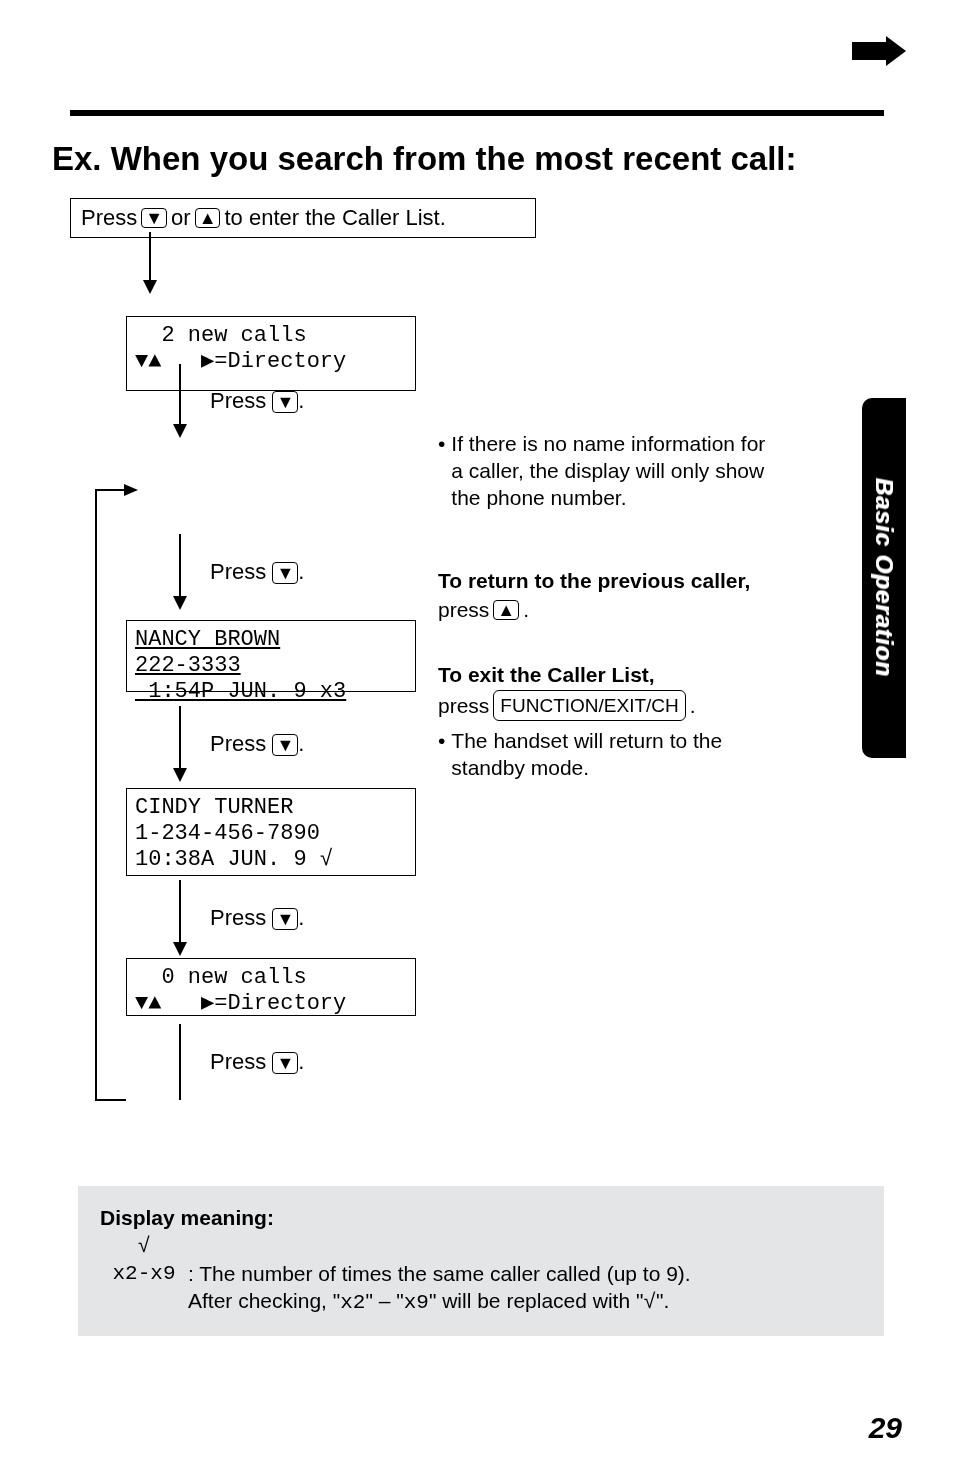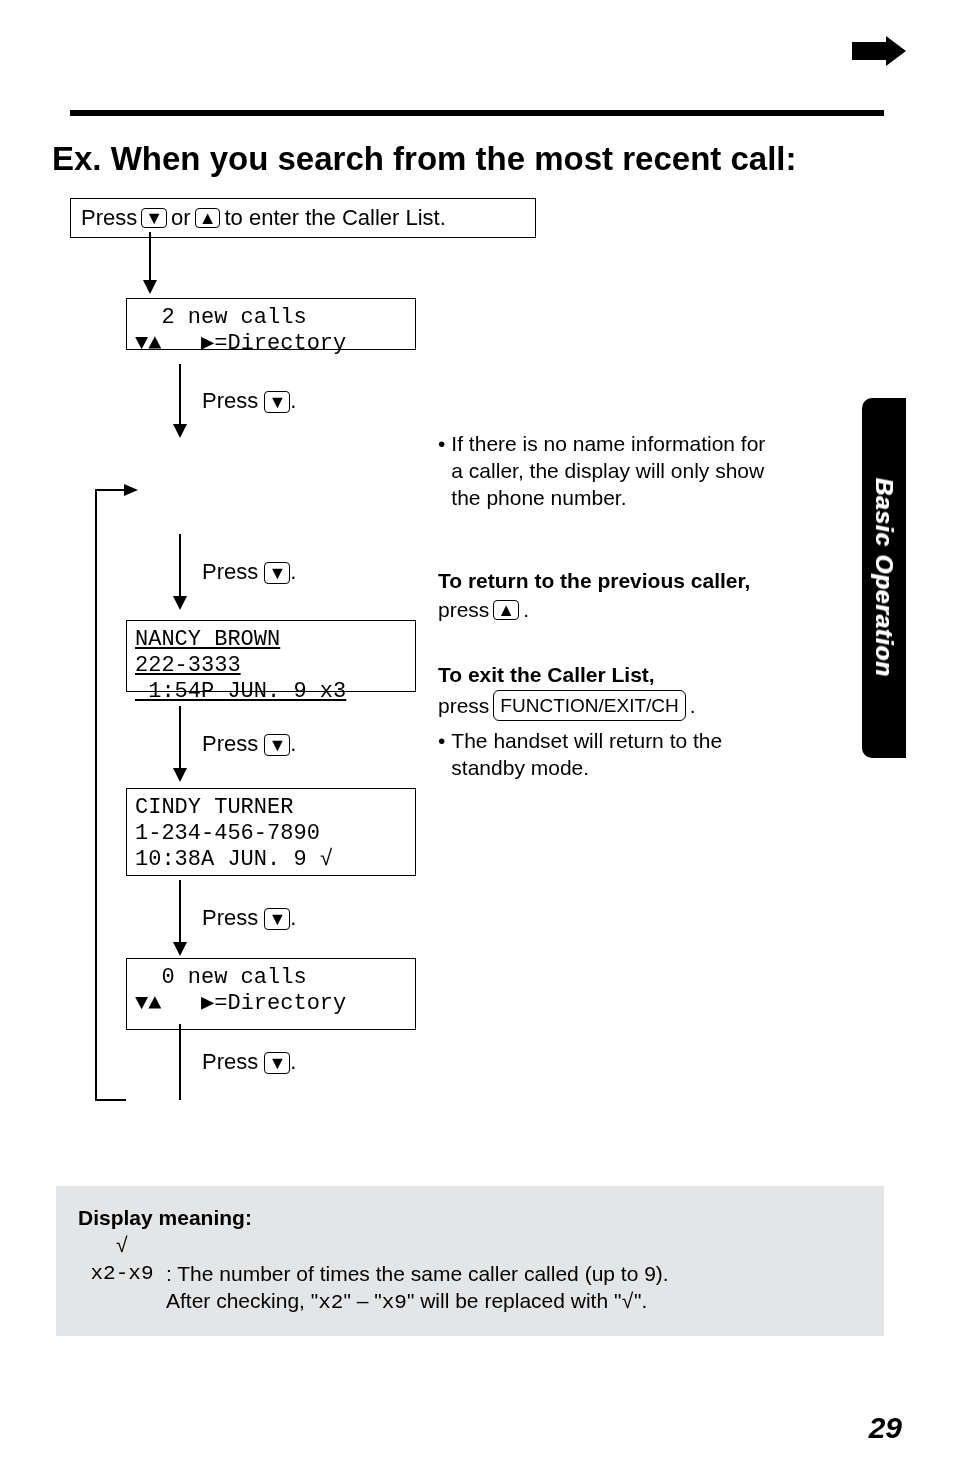--- a/index.html
+++ b/index.html
@@ -33,29 +33,29 @@
   .flow-arrow-down-initial {
     position: absolute; left: 70px; top: 0;
   }
 
   .lcd {
     position: absolute; left: 56px; width: 290px;
     border: 1.5px solid #000; padding: 6px 8px 4px 8px;
     font-family: "Courier New", monospace; font-size: 22px; line-height: 26px;
     white-space: pre; background: #fff;
   }
-  .lcd-1 { top: 66px; height: 52px; }
+  .lcd-1 { top: 84px; height: 75px; }
   .lcd-2 { top: 210px; height: 88px; }
   .lcd-3 { top: 388px; height: 72px; text-decoration: underline; }
   .lcd-4 { top: 556px; height: 88px; }
-  .lcd-5 { top: 726px; height: 72px; }
+  .lcd-5 { top: 726px; height: 58px; }
 
   .step-arrow {
     position: absolute; left: 100px; width: 240px;
-    display: flex; align-items: center; gap: 12px; font-size: 22px;
+    display: flex; align-items: center; gap: 20px; font-size: 22px;
   }
   .step-arrow svg.down { flex: none; }
   .step-arrow .press-text { flex: 1; }
   .step-arrow .keycap { border: 1px solid #000; border-radius: 4px; padding: 0 3px; font-size: 18px; line-height: 18px; }
 
   .sa-1 { top: 132px; }
   .sa-2 { top: 302px; }
   .sa-3 { top: 474px; }
   .sa-4 { top: 648px; }
   .sa-5 { top: 792px; }
@@ -73,21 +73,21 @@
   }
   .right-col .bullet-row { display: flex; gap: 6px; margin-bottom: 14px; }
   .right-col .bullet-dot { flex: none; }
   .right-col .sub-head { font-weight: bold; margin-top: 56px; }
   .right-col .press-line { margin-top: 2px; display: flex; align-items: center; flex-wrap: wrap; gap: 4px; }
   .right-col .keycap-sm { border: 1px solid #000; border-radius: 4px; padding: 0 3px; font-size: 18px; line-height: 18px; }
   .right-col .keycap-wide { border: 1.5px solid #000; border-radius: 6px; padding: 1px 6px; font-weight: normal; font-size: 19px; }
 
   
   .meaning-box {
-    position: absolute; left: 56px; right: 70px; top: 1186px;
+    position: absolute; left: 78px; right: 70px; top: 1186px;
     background: #e4e5e7; padding: 18px 22px 20px 22px; font-size: 21px; line-height: 27px;
   }
   .meaning-box .mb-title { font-weight: bold; margin-bottom: 2px; }
   .meaning-box .row { display: flex; }
   .meaning-box .sym { width: 88px; font-family: "Courier New", monospace; text-align: center; flex: none; }
   .meaning-box .desc { flex: 1; }
   .meaning-box .mono { font-family: "Courier New", monospace; }
 
   
   .side-tab {

